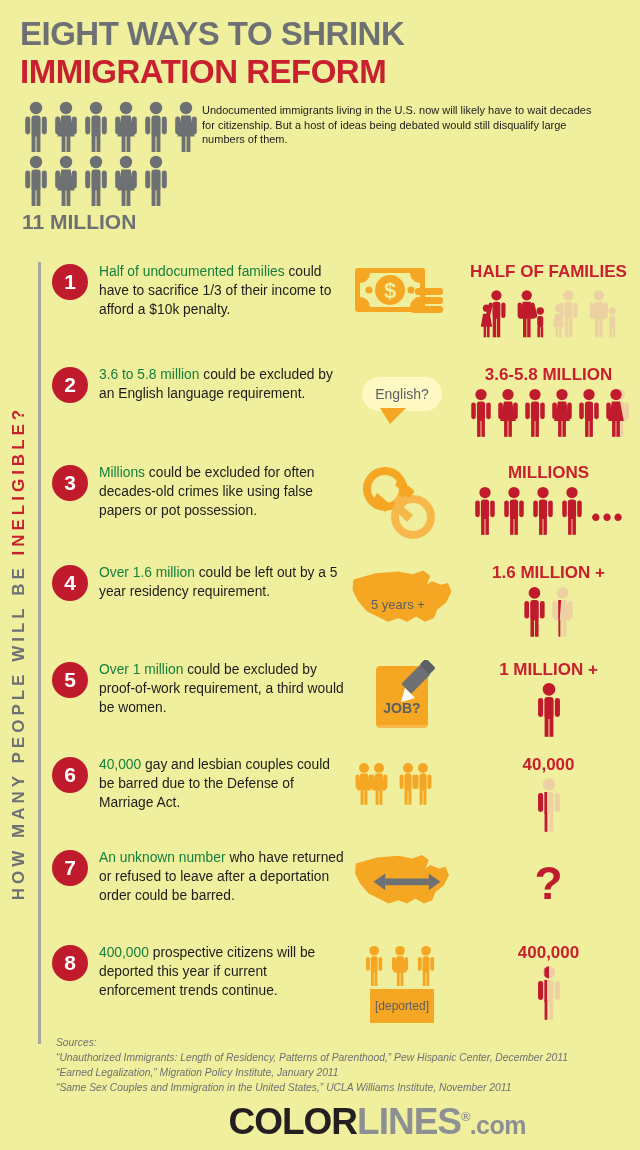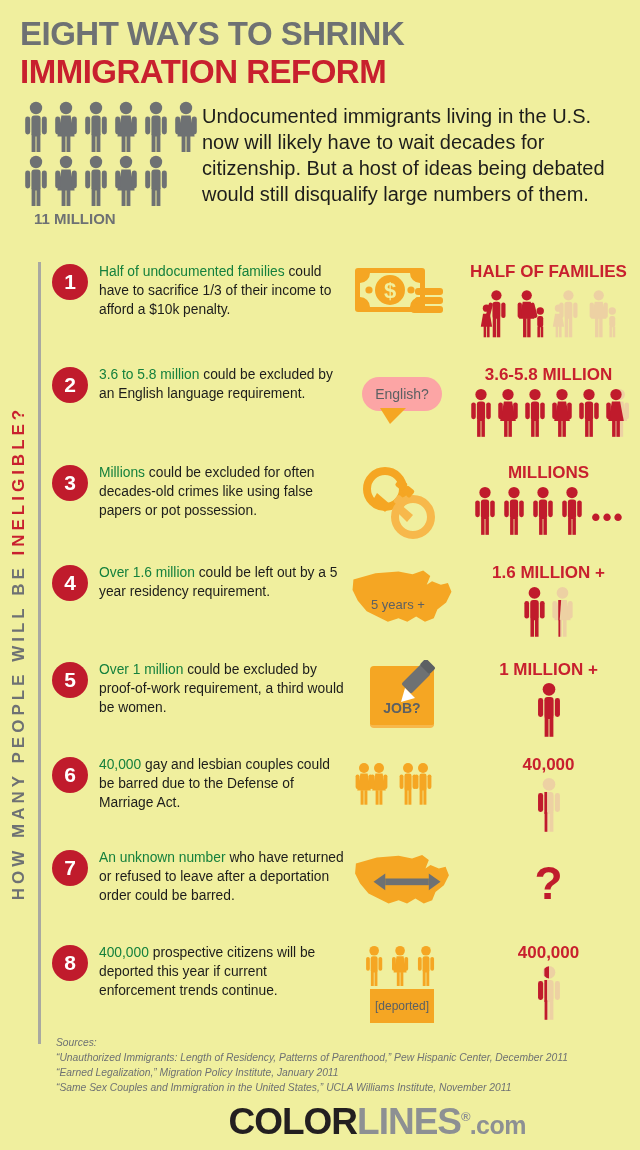--- a/index.html
+++ b/index.html
@@ -22,25 +22,25 @@
   .title-2 {
     font-size: 33px; font-weight: bold; color: #c8202e;
     letter-spacing: -0.5px; line-height: 1.08; margin-top: 2px;
   }
 
   .intro-wrap { display:flex; margin-top: 12px; }
   .people-block { width: 182px; padding-left: 2px; }
   .people-rows { }
   .prow { display:flex; gap: 2px; margin-bottom: 2px; }
   .eleven-label {
-    font-size: 15px; font-weight: bold; color: #6e7173;
-    letter-spacing: 0px; margin-top: 3px; margin-left: 12px;
+    font-size: 21px; font-weight: bold; color: #6e7173;
+    letter-spacing: 0px; margin-top: 3px;
   }
   .intro-text {
-    flex: 1; font-size: 20px; line-height: 1.30; color: #1d1d1b;
+    flex: 1; font-size: 11px; line-height: 1.30; color: #1d1d1b;
     padding-top: 2px; padding-right: 14px;
   }
 
   
   .vertical-label {
     position: absolute; left: -1px; top: 258px;
     width: 40px; height: 790px;
     display:flex; align-items:center; justify-content:center;
   }
   .vertical-label span {
@@ -101,32 +101,32 @@
     padding-right: 14px;
   }
   .logo { font-size: 37px; font-weight:bold; letter-spacing:-1px; line-height:1; }
   .logo .c1 { color:#231f20; }
   .logo .c2 { color:#8d9093; }
   .logo .reg { font-size:13px; vertical-align: super; color:#8d9093; }
   .logo .dotcom { font-size:25px; color:#8d9093; letter-spacing:-0.5px; }
 
   
   .bubble {
-    background:#fca5a5; border-radius: 26px;
+    background:#fef9c3; border-radius: 26px;
     padding: 9px 13px; font-size:14px; color:#5c6063;
     position:relative; display:inline-block;
   }
   .bubble::after {
     content:""; position:absolute; left: 18px; bottom:-13px;
     border-left: 10px solid transparent;
     border-right: 16px solid transparent;
     border-top: 16px solid #f5a623;
   }
   .job-doc {
-    width:64px; height:62px; background:#f5a623; border-radius:4px;
+    width:52px; height:62px; background:#f5a623; border-radius:4px;
     position:relative; display:flex; align-items:flex-end; justify-content:center;
     padding-bottom:9px; font-size:14px; font-weight:bold; color:#5c6063;
     border-bottom: 3px solid #f7b84b;
   }
   .map-label {
     position:absolute; font-size:13px; color:#5c6063; font-weight:normal;
   }
   .dep-tag {
     background:#f5a623; color:#5c6063; font-size:12px;
     padding:10px 5px; margin-top:-4px; display:inline-block;

